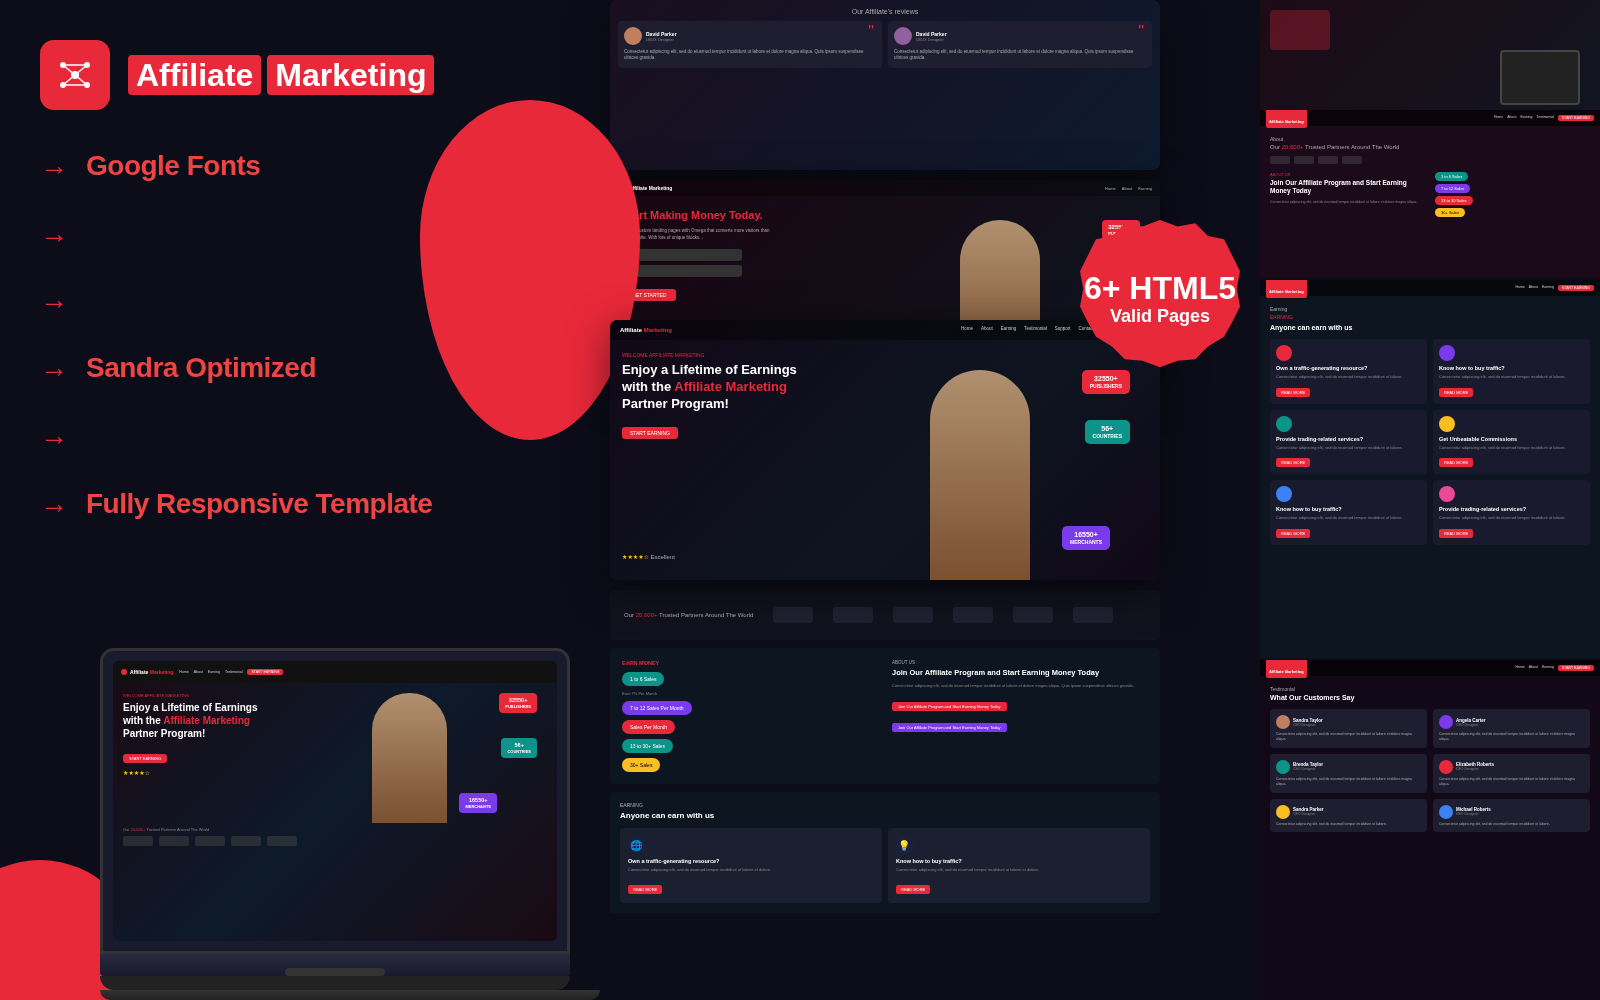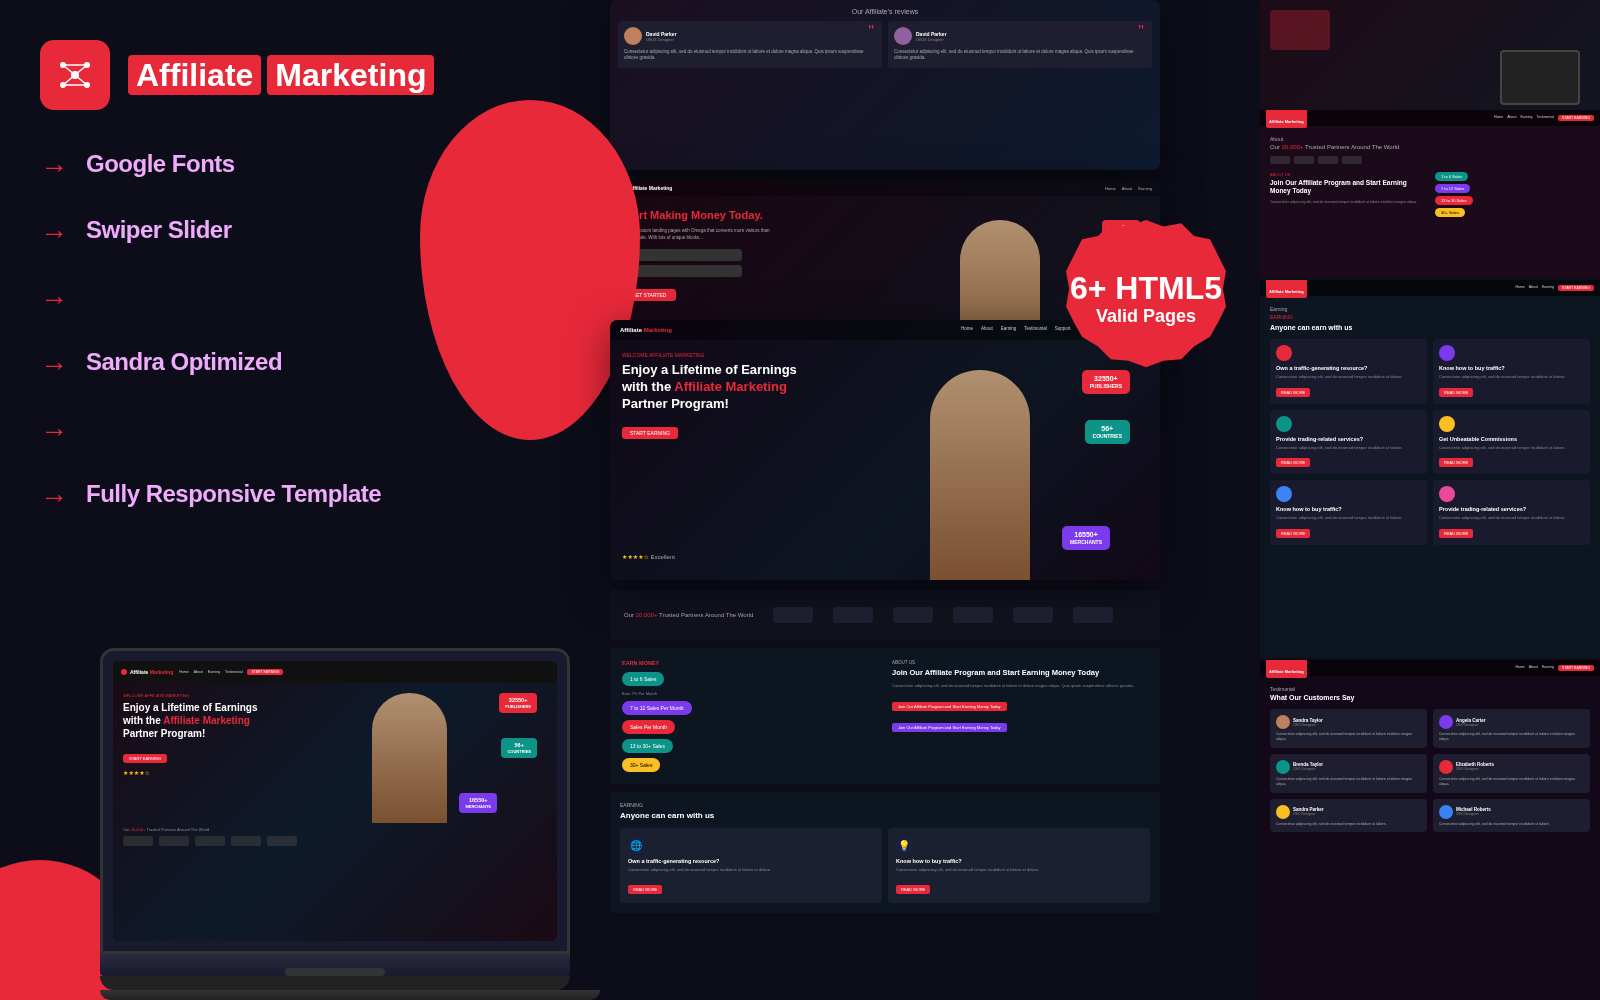--- a/index.html
+++ b/index.html
@@ -93,22 +93,22 @@
       gap: 18px;
       margin-bottom: 38px;
     }
     .arrow-icon {
       color: #e8293a;
       font-size: 28px;
       font-weight: 900;
       line-height: 1;
     }
     .feature-label {
-      color: #f0abfc;
-      font-size: 24px;
+      color: #ef4444;
+      font-size: 28px;
       font-weight: 700;
       letter-spacing: -0.5px;
     }
 
     
     .laptop-wrapper {
       position: absolute;
       bottom: 0px;
       left: 100px;
       width: 470px;
@@ -196,21 +196,21 @@
       position: absolute;
       border-radius: 8px;
       overflow: hidden;
       background: #1a1a2e;
       box-shadow: 0 10px 40px rgba(0,0,0,0.5);
     }
 
     
     .scallop-badge {
       position: absolute;
-      right: 374px;
+      right: 360px;
       top: 220px;
       width: 160px;
       height: 160px;
       z-index: 100;
     }
     .scallop-shape {
       width: 160px;
       height: 160px;
       background: #e8293a;
       clip-path: polygon(50% 0%, 61% 4%, 72% 2%, 80% 10%, 90% 12%, 95% 22%, 100% 32%, 98% 43%, 100% 54%, 95% 64%, 90% 73%, 80% 79%, 72% 87%, 61% 88%, 50% 92%, 39% 88%, 28% 87%, 20% 79%, 10% 73%, 5% 64%, 0% 54%, 2% 43%, 0% 32%, 5% 22%, 10% 12%, 20% 10%, 28% 2%, 39% 4%);
@@ -683,21 +683,20 @@
     </div>
   </div>
 
   <div class="features-list">
     <div class="feature-item">
       <span class="arrow-icon">→</span>
       <span class="feature-label">Google Fonts</span>
     </div>
     <div class="feature-item">
       <span class="arrow-icon">→</span>
-      <span class="feature-label">Swiper Slider</span>
     </div>
     <div class="feature-item">
       <span class="arrow-icon">→</span>
     </div>
     <div class="feature-item">
       <span class="arrow-icon">→</span>
       <span class="feature-label">Sandra Optimized</span>
     </div>
     <div class="feature-item">
       <span class="arrow-icon">→</span>

